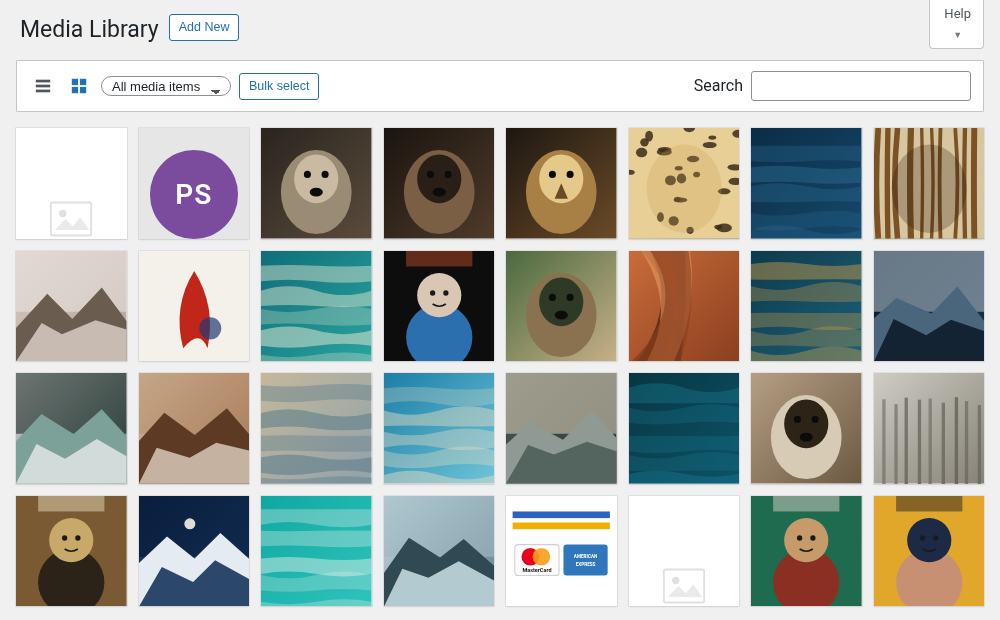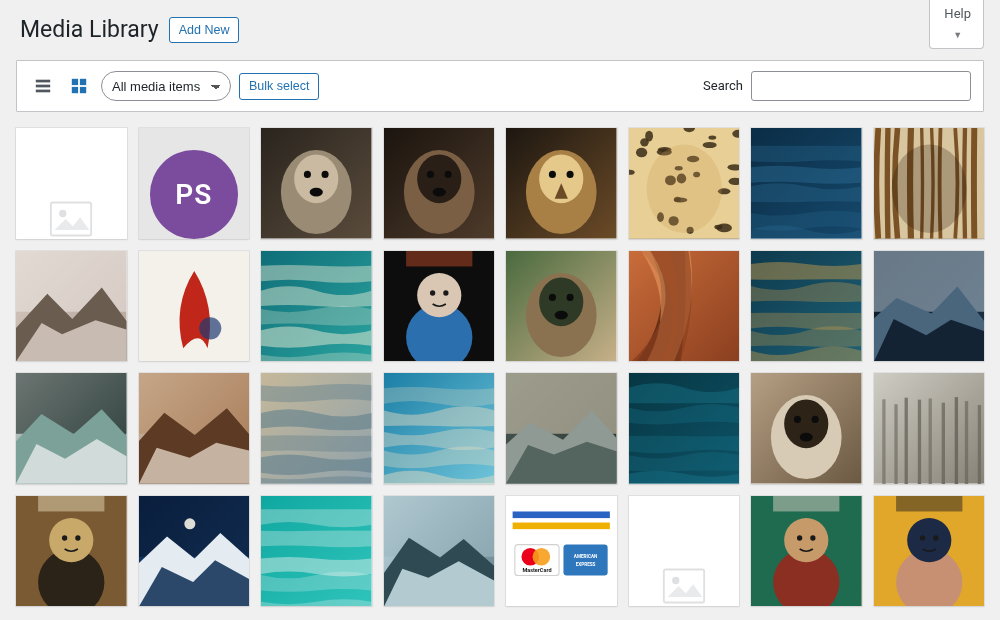--- a/index.html
+++ b/index.html
@@ -31,21 +31,21 @@
     padding:5px 12px 6px 14px;
     font-size:13px;color:var(--muted);
     display:flex;align-items:center;gap:6px;
     cursor:pointer;
     flex-direction:column;
   }
   .help-tab .tri{font-size:9px;color:#787c82}
 
   
   .heading{
-    display:flex;align-items:center;gap:10px;
+    display:flex;align-items:flex-start;gap:10px;
     padding:14px 20px 8px 20px;
   }
   .heading h1{
     font-size:23px;font-weight:400;margin:0;color:var(--ink);
   }
   .btn-outline{
     border:1px solid var(--blue);
     color:var(--blue);
     background:var(--white);
     padding:3px 9px;
@@ -65,34 +65,34 @@
     border-radius:1px;
   }
   .view-btn{
     width:28px;height:28px;
     display:inline-flex;align-items:center;justify-content:center;
     border:1px solid transparent;border-radius:3px;
     color:#50575e;cursor:pointer;
   }
   .view-btn.active{color:var(--blue)}
   .select{
-    height:30px;border:1px solid var(--border2);
+    height:20px;border:1px solid var(--border2);
     background:var(--white);border-radius:15px;
     padding:0 26px 0 10px;font-size:13px;color:var(--ink);
     appearance:none;-webkit-appearance:none;
     background-image:linear-gradient(45deg,transparent 50%,#555 50%),linear-gradient(135deg,#555 50%,transparent 50%);
     background-position:calc(100% - 14px) 13px,calc(100% - 9px) 13px;
     background-size:5px 5px,5px 5px;background-repeat:no-repeat;
     cursor:pointer;
   }
   .sel-media{width:130px}
   .sel-date{width:110px}
   .spacer{flex:1}
   .search-wrap{display:flex;align-items:center;gap:8px}
-  .search-wrap label{font-size:13px;color:var(--ink)}
+  .search-wrap label{font-size:16px;color:var(--ink)}
   .search-wrap input{
     width:220px;height:30px;
     border:1px solid var(--border2);border-radius:3px;
     padding:0 8px;font-size:13px;background:var(--white);
   }
 
   
   .grid{
     padding:16px 16px 0 16px;
     display:grid;

